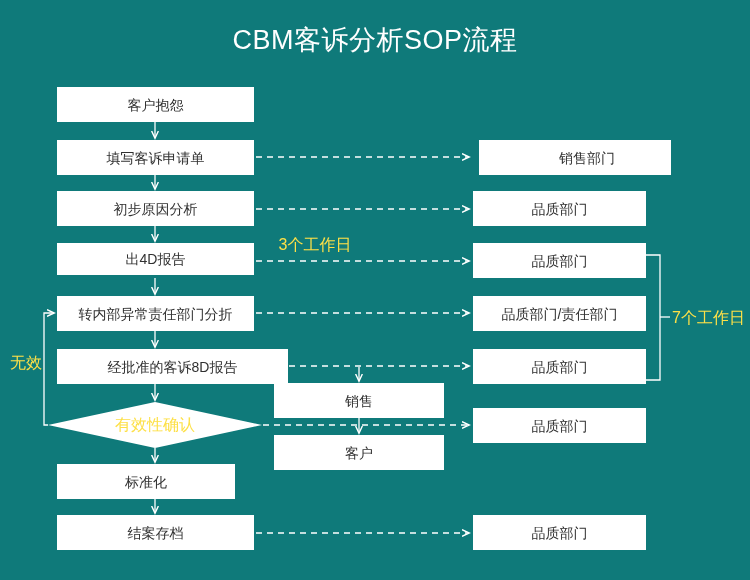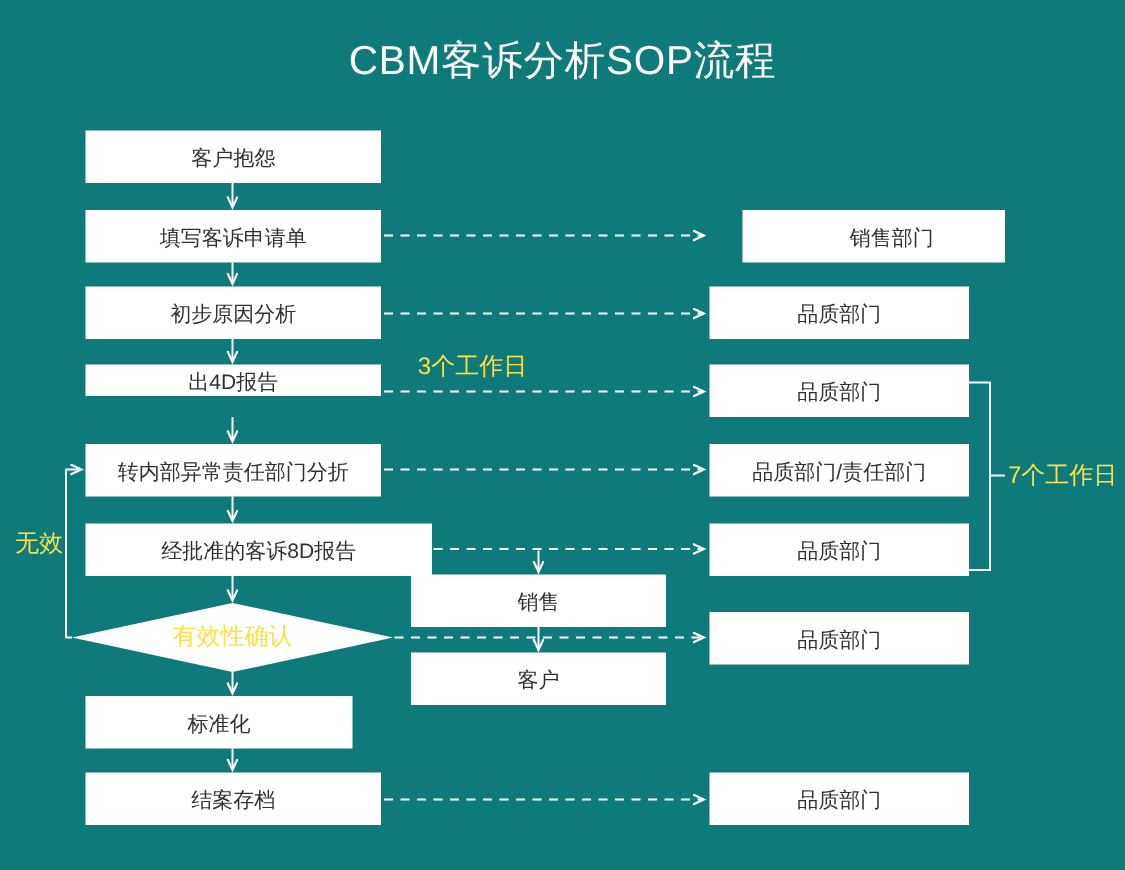--- a/index.html
+++ b/index.html
@@ -131,39 +131,39 @@
 
     <polygon points="155,402 262,425 155,448 48,425" fill="#ffffff"></polygon>
   </svg>
 
   <div class="node" style="left:57px;top:87px;width:197px;height:35px;">客户抱怨</div>
 
   <div class="node" style="left:57px;top:140px;width:197px;height:35px;">填写客诉申请单</div>
 
   <div class="node" style="left:57px;top:191px;width:197px;height:35px;">初步原因分析</div>
 
-  <div class="node" style="left:57px;top:243px;width:197px;height:21px;">出4D报告</div>
+  <div class="node" style="left:57px;top:243px;width:197px;height:32px;">出4D报告</div>
 
   <div class="node" style="left:57px;top:296px;width:197px;height:35px;">转内部异常责任部门分折</div>
 
   <div class="node" style="left:57px;top:349px;width:231px;height:35px;">经批准的客诉8D报告</div>
 
   <div class="diamond-wrap" style="left:48px;top:402px;width:214px;height:46px;">
     <div class="dia-label">有效性确认</div>
   </div>
 
   <div class="node" style="left:57px;top:464px;width:178px;height:35px;">标准化</div>
 
   <div class="node" style="left:57px;top:515px;width:197px;height:35px;">结案存档</div>
 
   <div class="node" style="left:274px;top:435px;width:170px;height:35px;">客户</div>
 
   <div class="node" style="left:274px;top:383px;width:170px;height:35px;">销售</div>
 
-  <div class="node" style="left:495px;top:140px;width:175px;height:35px;padding-left:24px;">销售部门</div>
+  <div class="node" style="left:479px;top:140px;width:192px;height:35px;padding-left:24px;">销售部门</div>
 
   <div class="node" style="left:473px;top:191px;width:173px;height:35px;">品质部门</div>
 
   <div class="node" style="left:473px;top:243px;width:173px;height:35px;">品质部门</div>
 
   <div class="node" style="left:473px;top:296px;width:173px;height:35px;">品质部门/责任部门</div>
 
   <div class="node" style="left:473px;top:349px;width:173px;height:35px;">品质部门</div>
 
   <div class="node" style="left:473px;top:408px;width:173px;height:35px;">品质部门</div>

